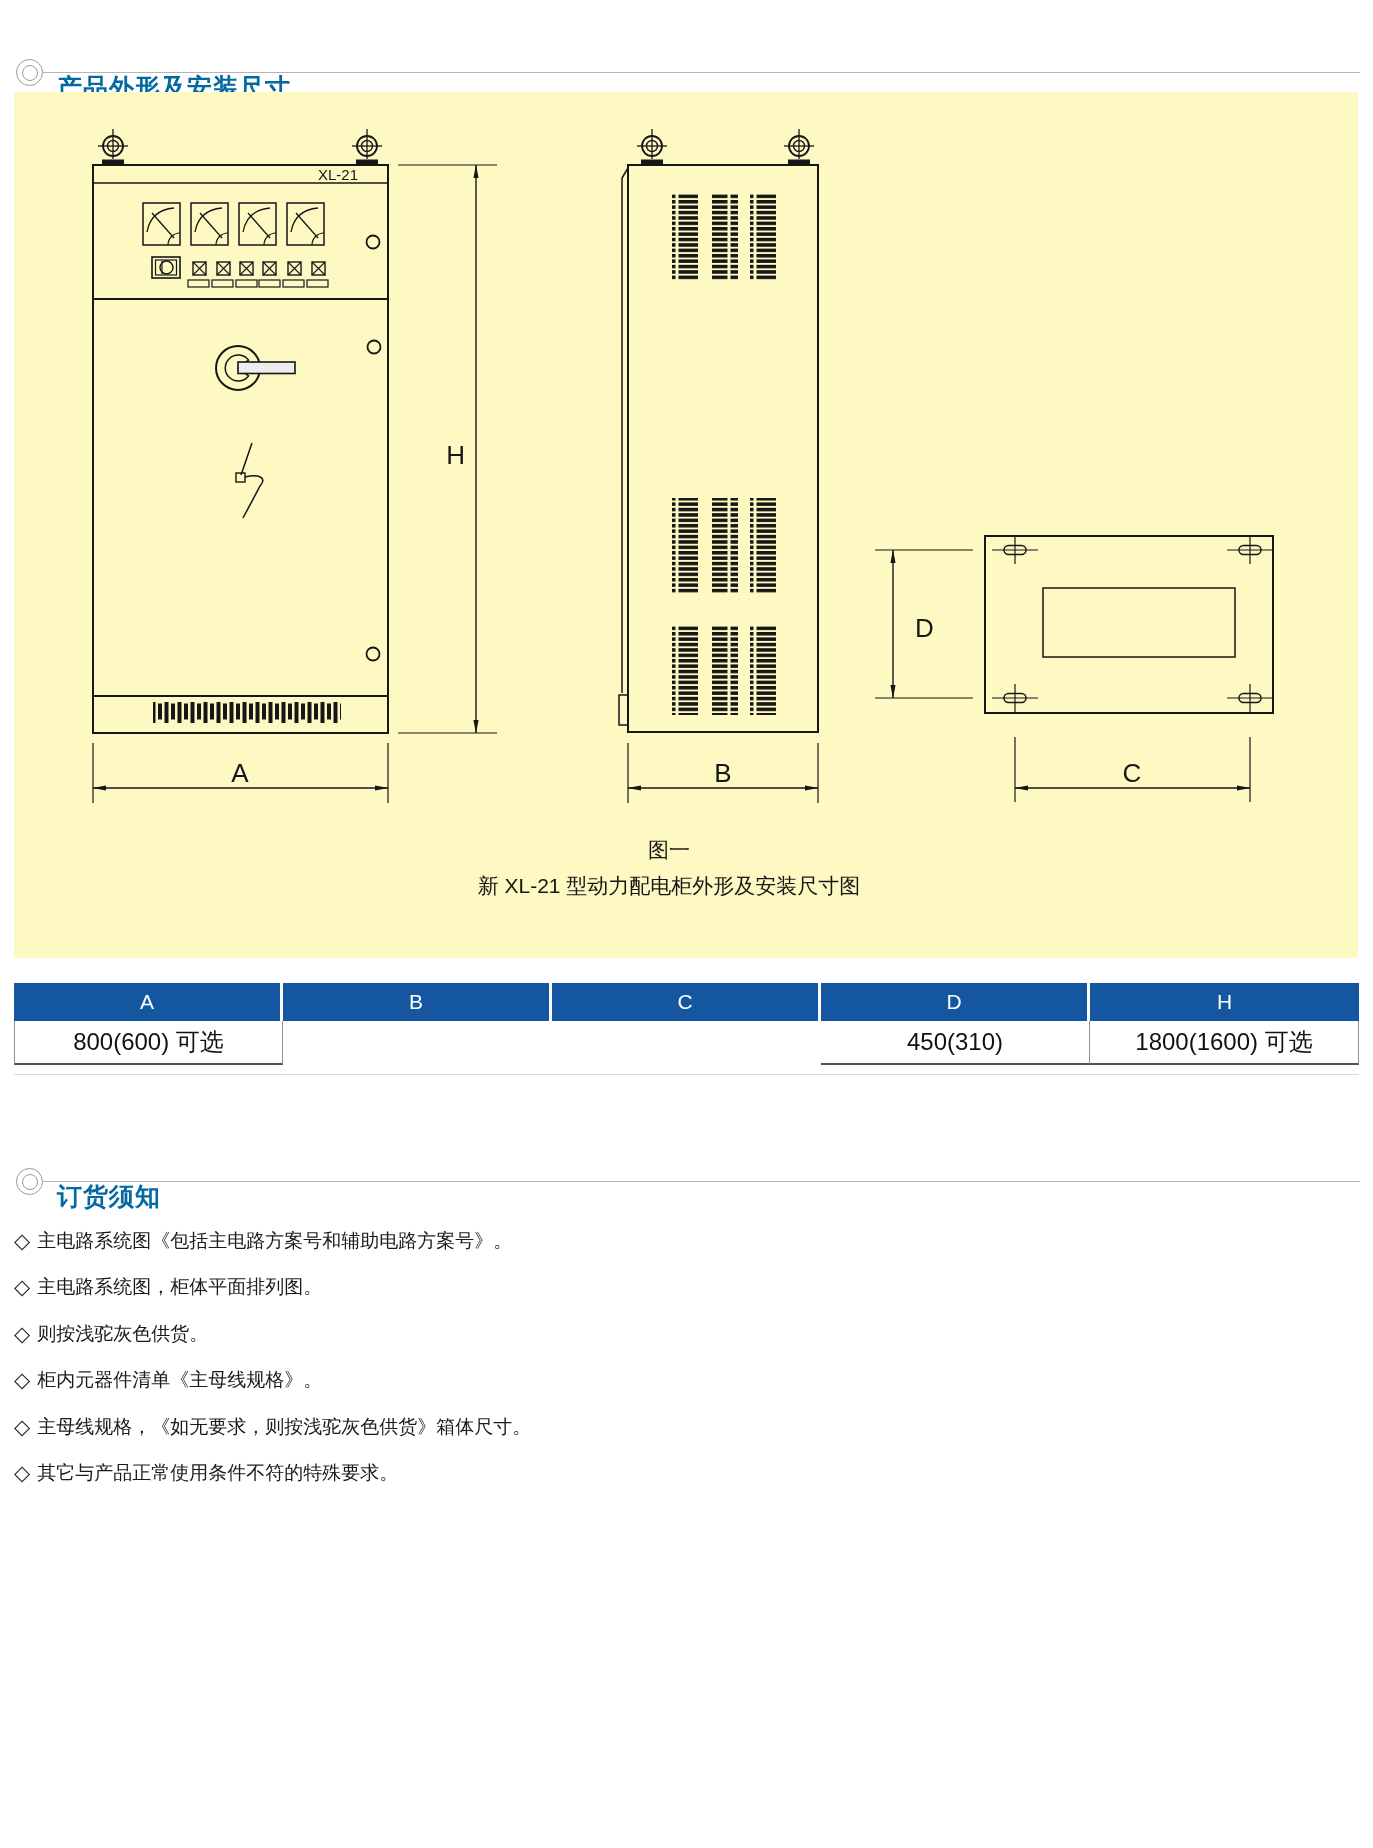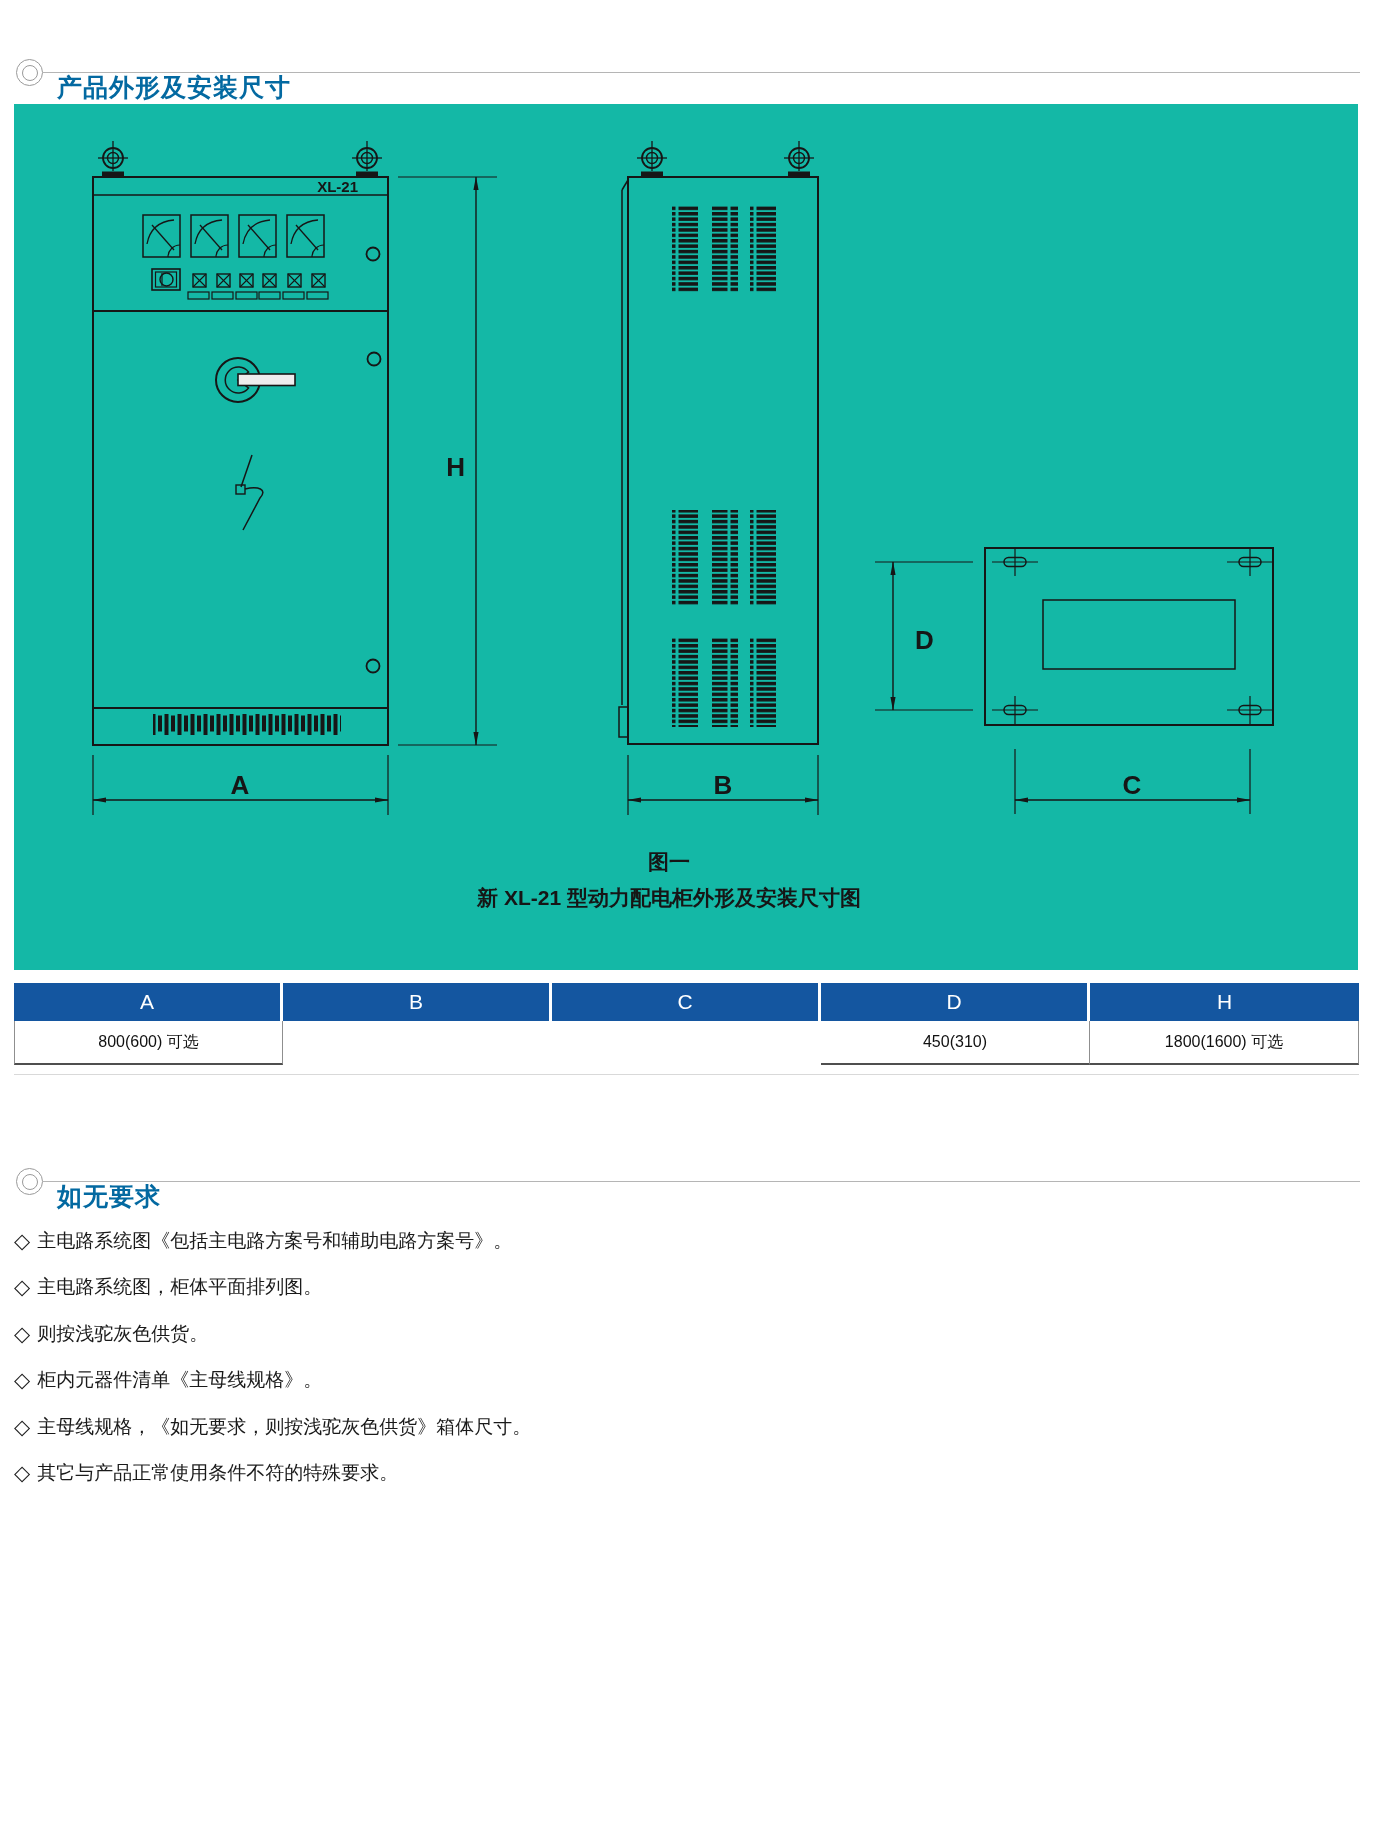--- a/index.html
+++ b/index.html
@@ -15,33 +15,33 @@
   }
   .ring-icon{
     position:absolute;left:16px;width:25px;height:25px;border:1.5px solid #9a9a9a;
     border-radius:50%;display:flex;align-items:center;justify-content:center;background:#fff;
   }
   .ring-icon .inner{
     width:14px;height:14px;border:1.5px solid #9a9a9a;border-radius:50%;
   }
   .rule-line{position:absolute;left:42px;width:1318px;border-top:1.5px solid #b5b5b5;}
   
-  .drawing-panel{position:absolute;left:14px;top:104px;width:1344px;height:866px;background:#14b8a6;font-weight:bold;}
+  .drawing-panel{position:absolute;left:14px;top:92px;width:1344px;height:866px;background:#fef9c3;}
   .drawing-panel svg{display:block;}
   svg text{fill:#161616;}
   
   .dim-table{position:absolute;left:14px;top:983px;width:1345px;display:flex;}
   .dim-col{flex:1;display:flex;flex-direction:column;}
   .dim-col .th{
     height:38px;background:#1456a0;color:#ffffff;font-size:21px;
     display:flex;align-items:center;justify-content:center;border-right:3px solid #ffffff;
   }
   .dim-col:last-child .th{border-right:none;}
   .dim-col .td{
-    height:42px;background:#ffffff;font-size:16px;color:#111;
+    height:42px;background:#ffffff;font-size:24px;color:#111;
     display:flex;align-items:center;justify-content:center;
     border-right:1px solid #8f8f8f;border-bottom:2px solid #4f4f4f;
   }
   .dim-col:first-child .td{border-left:1px solid #8f8f8f;}
   .table-shadow{position:absolute;left:14px;top:1074px;width:1345px;border-top:1px solid #d9d9d9;}
   
   .notes{position:absolute;left:14px;top:1229px;}
   .note-item{display:flex;align-items:center;height:23px;margin-bottom:23.5px;font-size:19px;color:#1a1a1a;white-space:nowrap;}
   .note-item .bullet{font-size:21px;margin-right:7px;color:#1a1a1a;}
 </style>
@@ -237,21 +237,21 @@
     <div class="td">450(310)</div>
   </div>
   <div class="dim-col">
     <div class="th">H</div>
     <div class="td">1800(1600) 可选</div>
   </div>
 </div>
 <div class="table-shadow"></div>
 
 <div>
-  <div class="sec-title" style="top:1140px;">如无要求</div>
+  <div class="sec-title" style="top:1140px;">订货须知</div>
   <div class="ring-icon" style="top:1168px;">
       <div class="inner"></div>
     </div>
   <div class="rule-line" style="top:1180.5px;"></div>
 </div>
 
 <div class="notes">
   <div class="note-item">
     <span class="bullet">◇</span>
     <span>主电路系统图《包括主电路方案号和辅助电路方案号》。</span>

